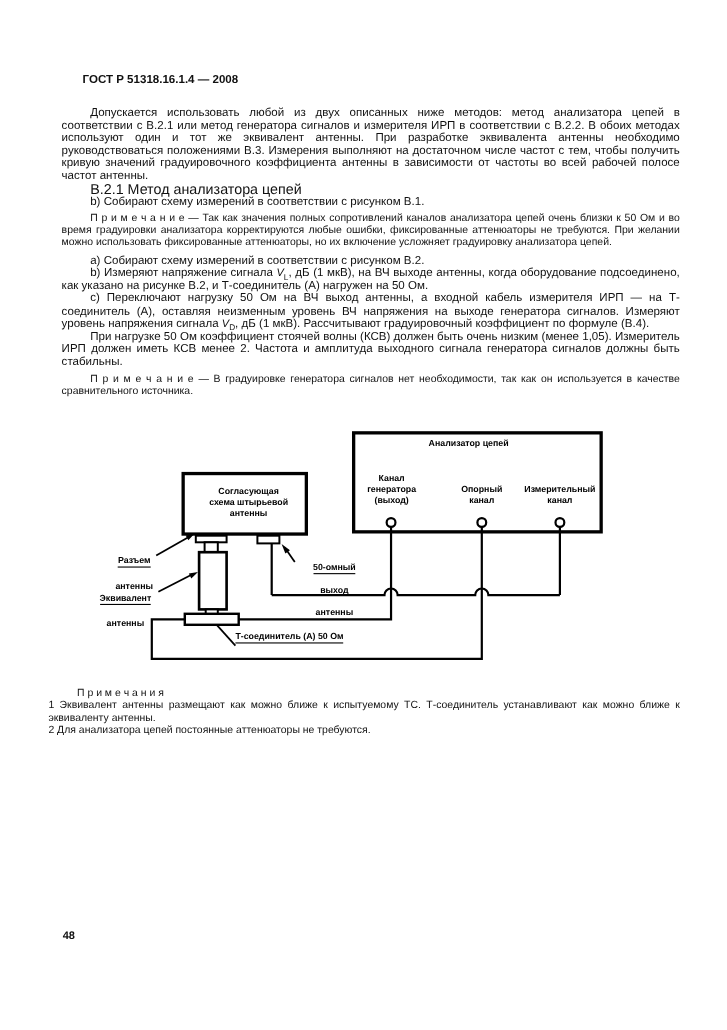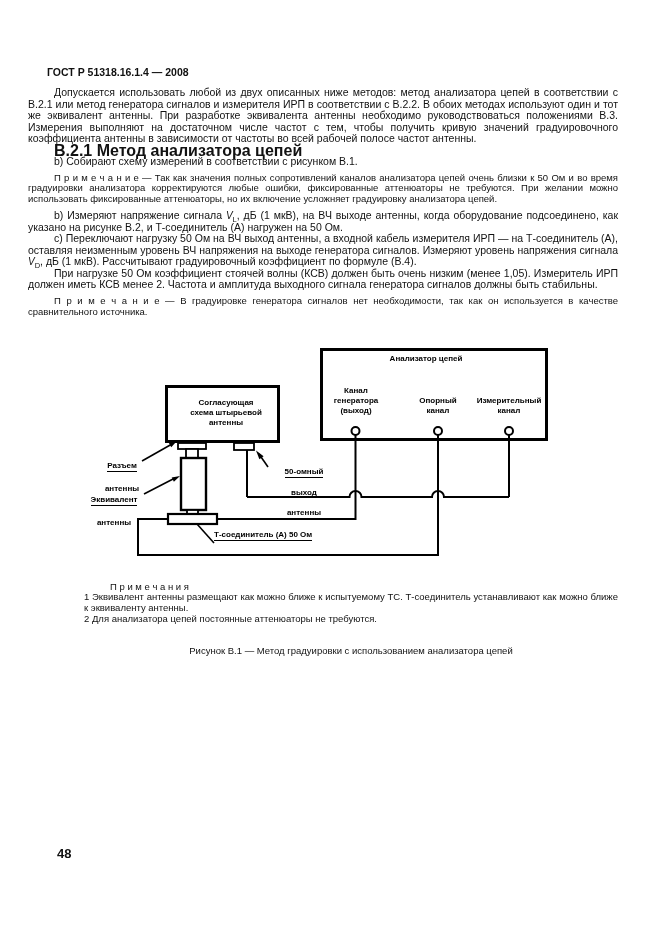--- a/index.html
+++ b/index.html
@@ -1,54 +1,55 @@
 <!DOCTYPE html>
 <html><head>
 <meta charset="utf-8">
 <style>
   html,body{margin:0;padding:0;background:#f0f0f0;}
   .page{width:661px;height:936px;position:relative;background:#ffffff;
         font-family:"Liberation Sans",sans-serif;color:#111;overflow:hidden;}
-  .content{padding:66px 43px 0 28px;}
-  .content2{padding:6px 43px 0 44px;margin-left:40px;}
+  .content{padding:66px 43px 0 56px;}
+  .content2{padding:6px 43px 0 44px;}
   .hdr{font-weight:bold;font-size:10.5px;line-height:12px;margin:0 0 0 19px;}
   .para{font-size:10.5px;line-height:11.5px;text-align:justify;text-indent:26px;margin:0;}
-  .first{margin-top:9px;}
-  .bh{font-weight:bold;font-size:16px;line-height:11.5px;text-indent:26px;margin:0;}
+  .first{margin-top:19px;}
+  .bh{font-weight:normal;font-size:13px;line-height:11.5px;text-indent:26px;margin:0;}
   .note{font-size:9.5px;line-height:10.9px;text-align:justify;text-indent:26px;margin:5px 0;}
   sub{font-size:7.5px;line-height:0;}
   i.v{font-style:italic;font-size:10px;}
   
   .figure{position:relative;height:252px;margin-top:6px;width:661px;}
   .fbox{position:absolute;border:3px solid #000;background:#fff;box-sizing:border-box;}
   .flabel{position:absolute;font-size:8px;font-weight:bold;line-height:10px;
           text-align:center;white-space:pre-line;color:#000;}
   .fsvg{position:absolute;left:0;top:0;}
   .u{border-bottom:1.4px solid #000;display:inline-block;padding-bottom:0px;}
   .tee-label{position:absolute;font-size:8px;font-weight:bold;white-space:nowrap;
              border-bottom:1.5px solid #000;padding-bottom:1px;color:#000;}
   .fignotes{font-size:9.5px;line-height:10.9px;text-align:justify;margin:0;}
   .caption{font-size:9.5px;text-align:center;margin-top:20px;}
-  .pagenum{position:absolute;left:57px;top:846px;font-size:13px;font-weight:bold;}
+  .pagenum{position:absolute;left:57px;top:846px;font-size:10px;font-weight:bold;}
 </style>
 </head>
 <body>
 
 <div class="page">
 
   <div class="content">
     <p class="hdr">ГОСТ Р 51318.16.1.4 — 2008</p>
 
     <p class="para first">Допускается использовать любой из двух описанных ниже методов: метод анализатора цепей в соответствии с В.2.1 или метод генератора сигналов и измерителя ИРП в соответствии с В.2.2. В обоих методах используют один и тот же эквивалент антенны. При разработке эквивалента антенны необходимо руководствоваться положениями В.3. Измерения выполняют на достаточном числе частот с тем, чтобы получить кривую значений градуировочного коэффициента антенны в зависимости от частоты во всей рабочей полосе частот антенны.</p>
 
     <p class="bh">В.2.1 Метод анализатора цепей</p>
     <p class="para">b) Собирают схему измерений в соответствии с рисунком В.1.</p>
 
     <p class="note">П р и м е ч а н и е — Так как значения полных сопротивлений каналов анализатора цепей очень близки к 50 Ом и во время градуировки анализатора корректируются любые ошибки, фиксированные аттенюаторы не требуются. При желании можно использовать фиксированные аттенюаторы, но их включение усложняет градуировку анализатора цепей.</p>
 
+    <p class="para">а) Собирают схему измерений в соответствии с рисунком В.2.</p>
     <p class="para"><span>b) Измеряют напряжение сигнала </span><i class="v">V</i><sub>L</sub><span>, дБ (1 мкВ), на ВЧ выходе антенны, когда оборудование подсоединено, как указано на рисунке В.2, и Т-соединитель (А) нагружен на 50 Ом.</span></p>
     <p class="para"><span>с) Переключают нагрузку 50 Ом на ВЧ выход антенны, а входной кабель измерителя ИРП — на Т-соединитель (А), оставляя неизменным уровень ВЧ напряжения на выходе генератора сигналов. Измеряют уровень напряжения сигнала </span><i class="v">V</i><sub>D</sub><span>, дБ (1 мкВ). Рассчитывают градуировочный коэффициент по формуле (В.4).</span></p>
     <p class="para">При нагрузке 50 Ом коэффициент стоячей волны (КСВ) должен быть очень низким (менее 1,05). Измеритель ИРП должен иметь КСВ менее 2. Частота и амплитуда выходного сигнала генератора сигналов должны быть стабильны.</p>
 
     <p class="note">П р и м е ч а н и е — В градуировке генератора сигналов нет необходимости, так как он используется в качестве сравнительного источника.</p>
   </div>
 
   <div class="figure">
 
     <div class="fbox" style="left:320px;top:24px;width:228px;height:93px;"></div>
@@ -117,17 +118,16 @@
       <span>антенны</span>
     </div>
 
     <div class="tee-label" style="left:214px;top:206px;">Т-соединитель (А) 50 Ом</div>
   </div>
 
   <div class="content2">
     <p class="fignotes" style="text-indent:26px;">П р и м е ч а н и я</p>
     <p class="fignotes nt">1 Эквивалент антенны размещают как можно ближе к испытуемому ТС. Т-соединитель устанавливают как можно ближе к эквиваленту антенны.</p>
     <p class="fignotes nt">2 Для анализатора цепей постоянные аттенюаторы не требуются.</p>
-    <p class="caption">Рисунок В.1 — Метод градуировки с использованием анализатора цепей</p>
   </div>
 
   <div class="pagenum">48</div>
 </div>
 
 </body></html>

